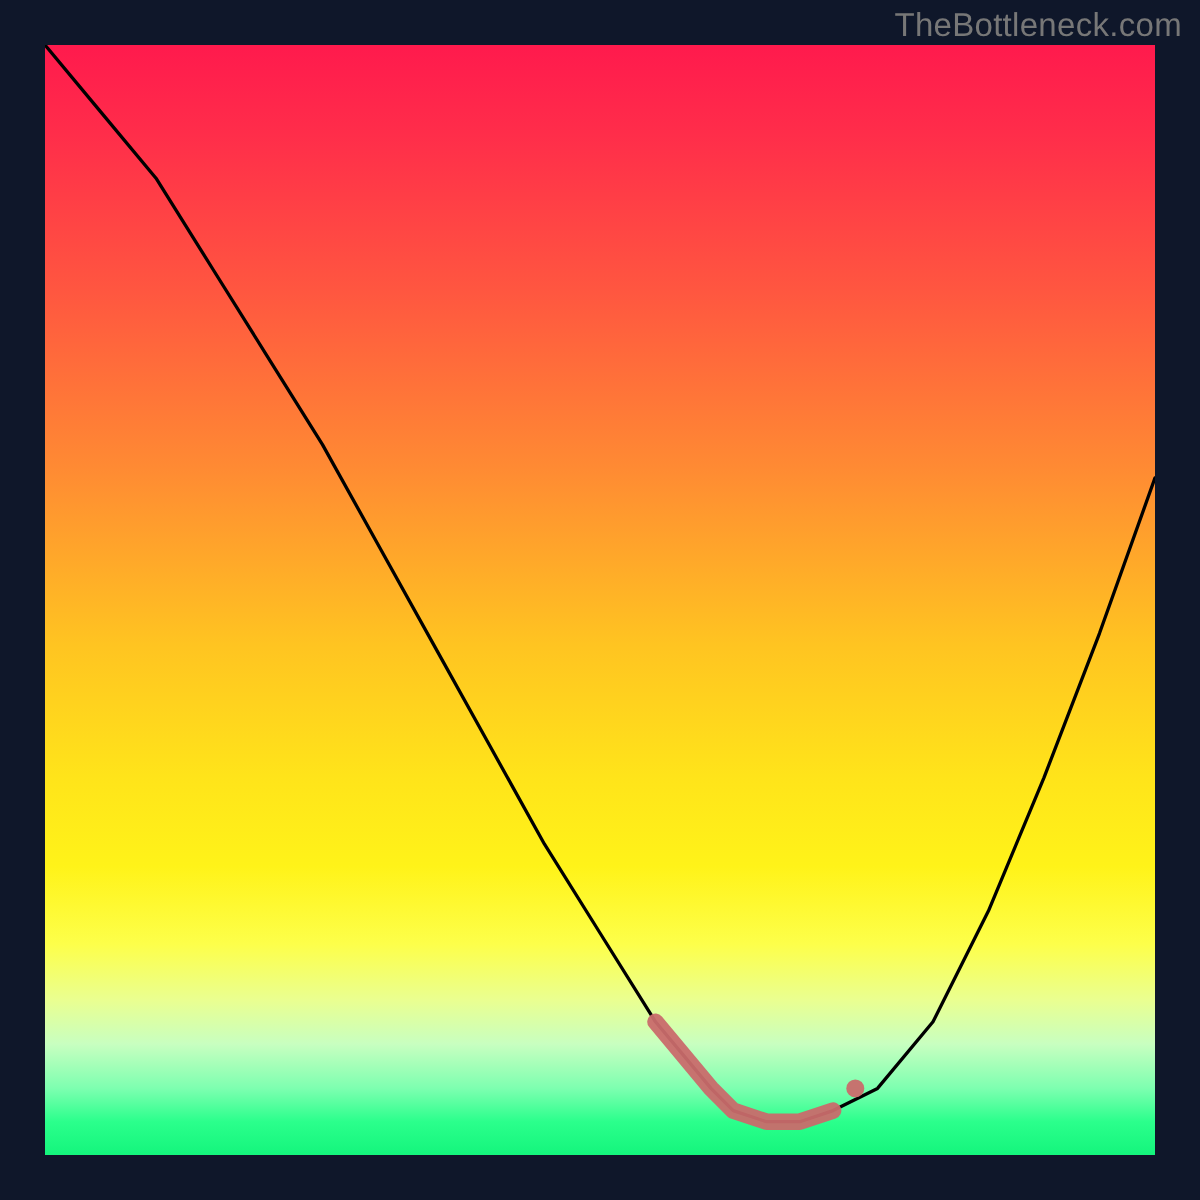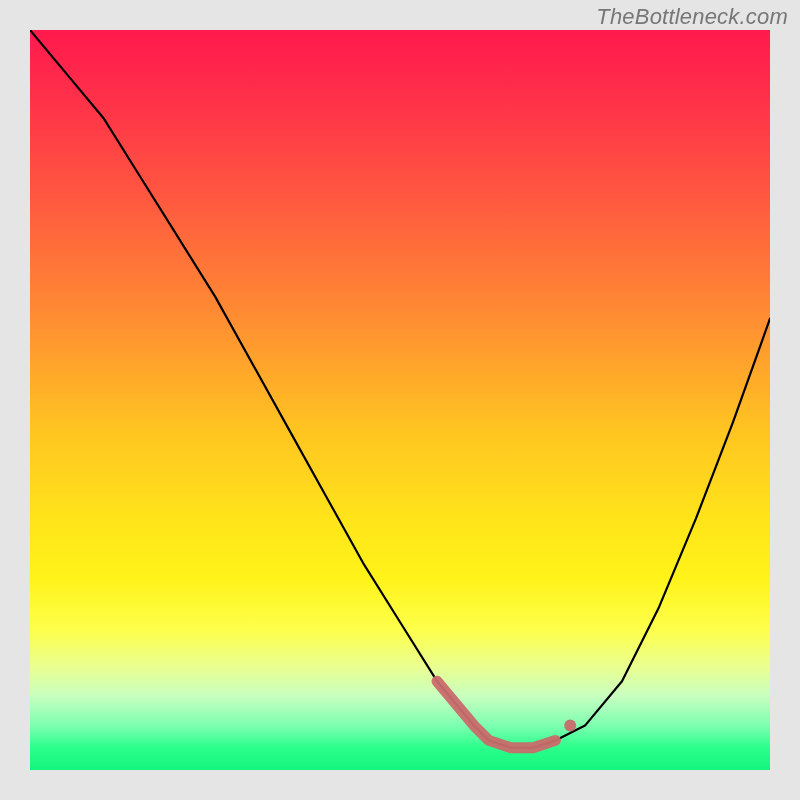--- a/index.html
+++ b/index.html
@@ -7,23 +7,22 @@
     padding: 0;
     width: 800px;
     height: 800px;
     background: #000;
     overflow: hidden;
     font-family: Arial, Helvetica, sans-serif;
   }
   .outer {
     width: 800px;
     height: 800px;
-    background: #e5e5e5;
+    background: #0f172a;
     position: relative;
-    font-style: italic;
   }
   .attribution {
     position: absolute;
     top: 4px;
     right: 12px;
     color: #777;
     font-size: 22px;
     font-weight: 500;
     letter-spacing: 0.2px;
   }

